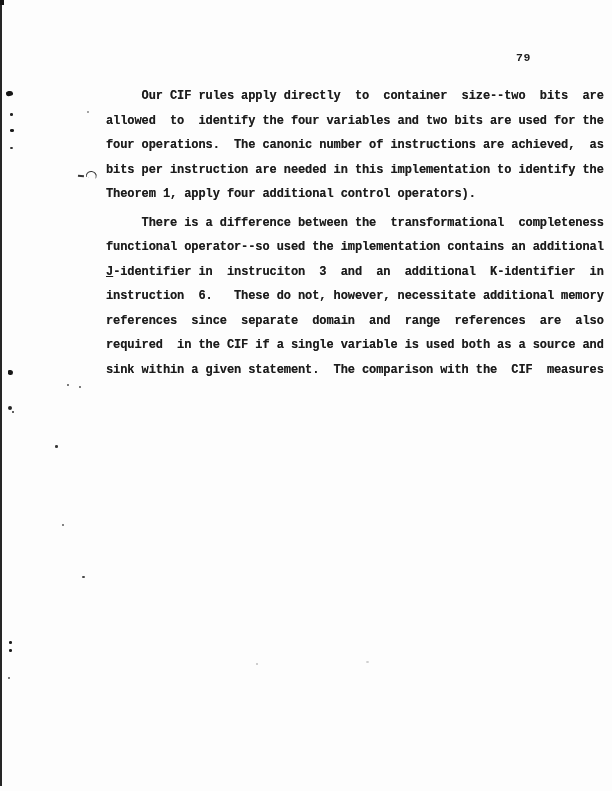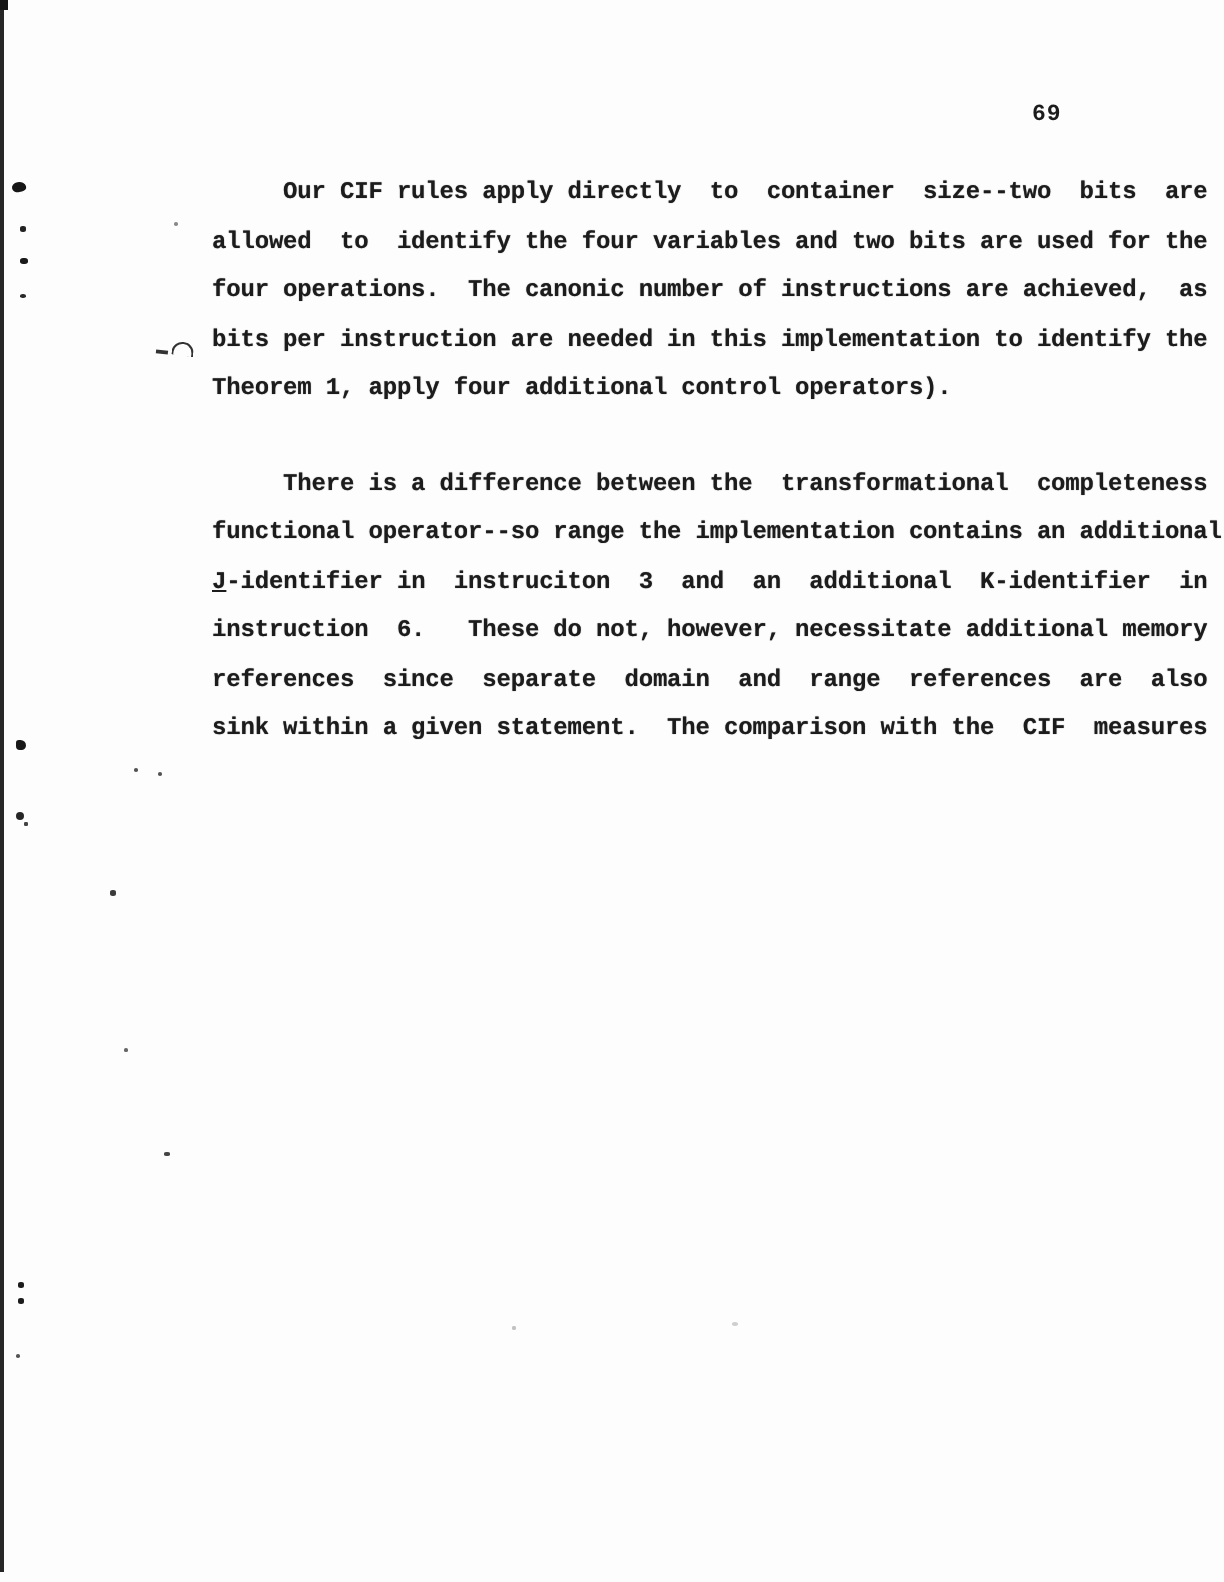--- a/index.html
+++ b/index.html
@@ -36,55 +36,56 @@
   
   .page-number {
     position: absolute; left: 516px; top: 51px;
     font-size: 11.5px; font-weight: 700; color: #1c1c1c; letter-spacing: 0.5px;
   }
   .text-block {
     position: absolute; left: 106px; top: 84px; width: 470px;
     color: #1c1c1c;
   }
   .para { margin: 0; }
-  .para + .para { margin-top: 23px; }
+  .para + .para { margin-top: 4px; }
   .line {
     white-space: pre;
     font-size: 12px;
     font-weight: 700;
     line-height: 24.5px;
     letter-spacing: -0.09px;
     text-shadow: 0 0 0.5px rgba(28,28,28,0.65);
   }
   .u-first::first-letter { text-decoration: underline; }
 </style>
 </head>
 <body>
 
 <div class="page">
 
   <div class="scan-edge"></div>
   <div class="corner-blob"></div>
 
-  <div class="page-number">69</div>
+  <div class="page-number">79</div>
 
   <div class="text-block">
     <div class="para">
       <div class="line">     Our CIF rules apply directly  to  container  size--two  bits  are</div>
       <div class="line">allowed  to  identify the four variables and two bits are used for the</div>
       <div class="line">four operations.  The canonic number of instructions are achieved,  as</div>
       <div class="line">bits per instruction are needed in this implementation to identify the</div>
       <div class="line">Theorem 1, apply four additional control operators).</div>
     </div>
     <div class="para">
       <div class="line">     There is a difference between the  transformational  completeness</div>
-      <div class="line">functional operator--so range the implementation contains an additional</div>
+      <div class="line">functional operator--so used the implementation contains an additional</div>
       <div class="line u-first">J-identifier in  instruciton  3  and  an  additional  K-identifier  in</div>
       <div class="line">instruction  6.   These do not, however, necessitate additional memory</div>
       <div class="line">references  since  separate  domain  and  range  references  are  also</div>
+      <div class="line">required  in the CIF if a single variable is used both as a source and</div>
       <div class="line">sink within a given statement.  The comparison with the  CIF  measures</div>
     </div>
   </div>
 
   <div class="hand-mark">
     <div class="dash"></div>
     <div class="arc"></div>
   </div>
 
   <div class="speck" style="left:6px;top:91px;width:7px;height:5px;background:#161616;border-radius:50% 60% 40% 50%;transform:rotate(-12deg);"></div>

